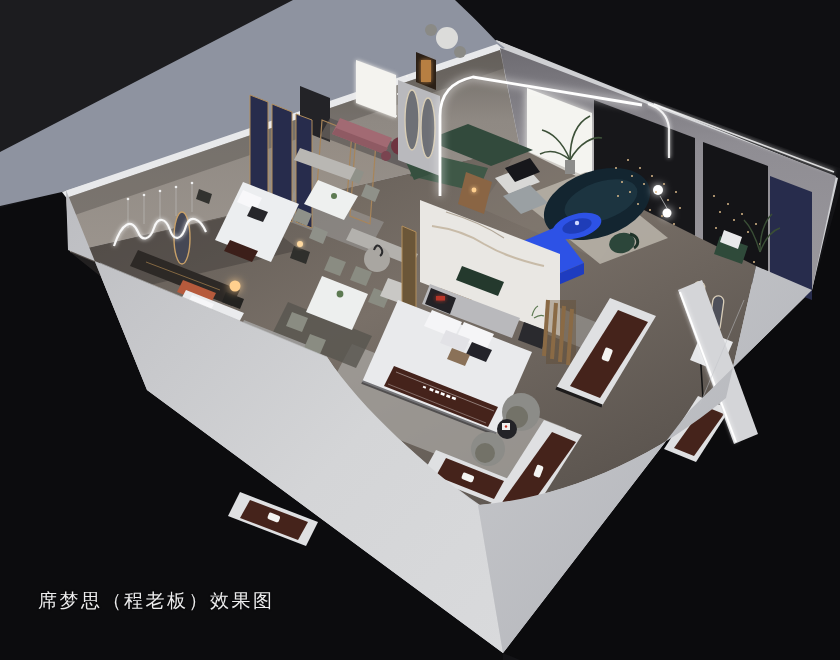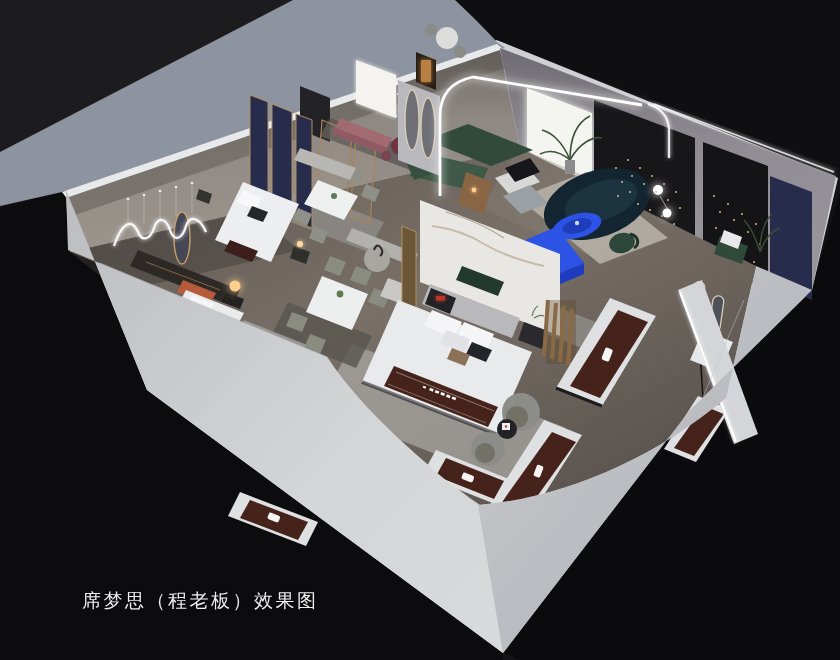--- a/index.html
+++ b/index.html
@@ -4,21 +4,20 @@
 <style>
   html,body{margin:0;padding:0;background:#0d0d0f;}
   body{width:840px;height:660px;overflow:hidden;font-family:"Liberation Sans",sans-serif;}
   .stage{position:relative;width:840px;height:660px;background:#131316;}
   .stage svg{position:absolute;left:0;top:0;display:block;}
   .caption{
     position:absolute;left:38px;top:588px;
     color:#ededee;font-size:19px;letter-spacing:2.5px;font-weight:500;
     text-shadow:0 0 2px rgba(0,0,0,.8);
     white-space:nowrap;
-    margin-left:44px;
   }
 </style>
 </head>
 <body>
 
 <div class="stage">
 <svg width="840" height="660" viewBox="0 0 840 660">
   <defs>
     <filter id="glow" x="-60%" y="-60%" width="220%" height="220%">
       <feGaussianBlur stdDeviation="2.2" result="b"></feGaussianBlur>

